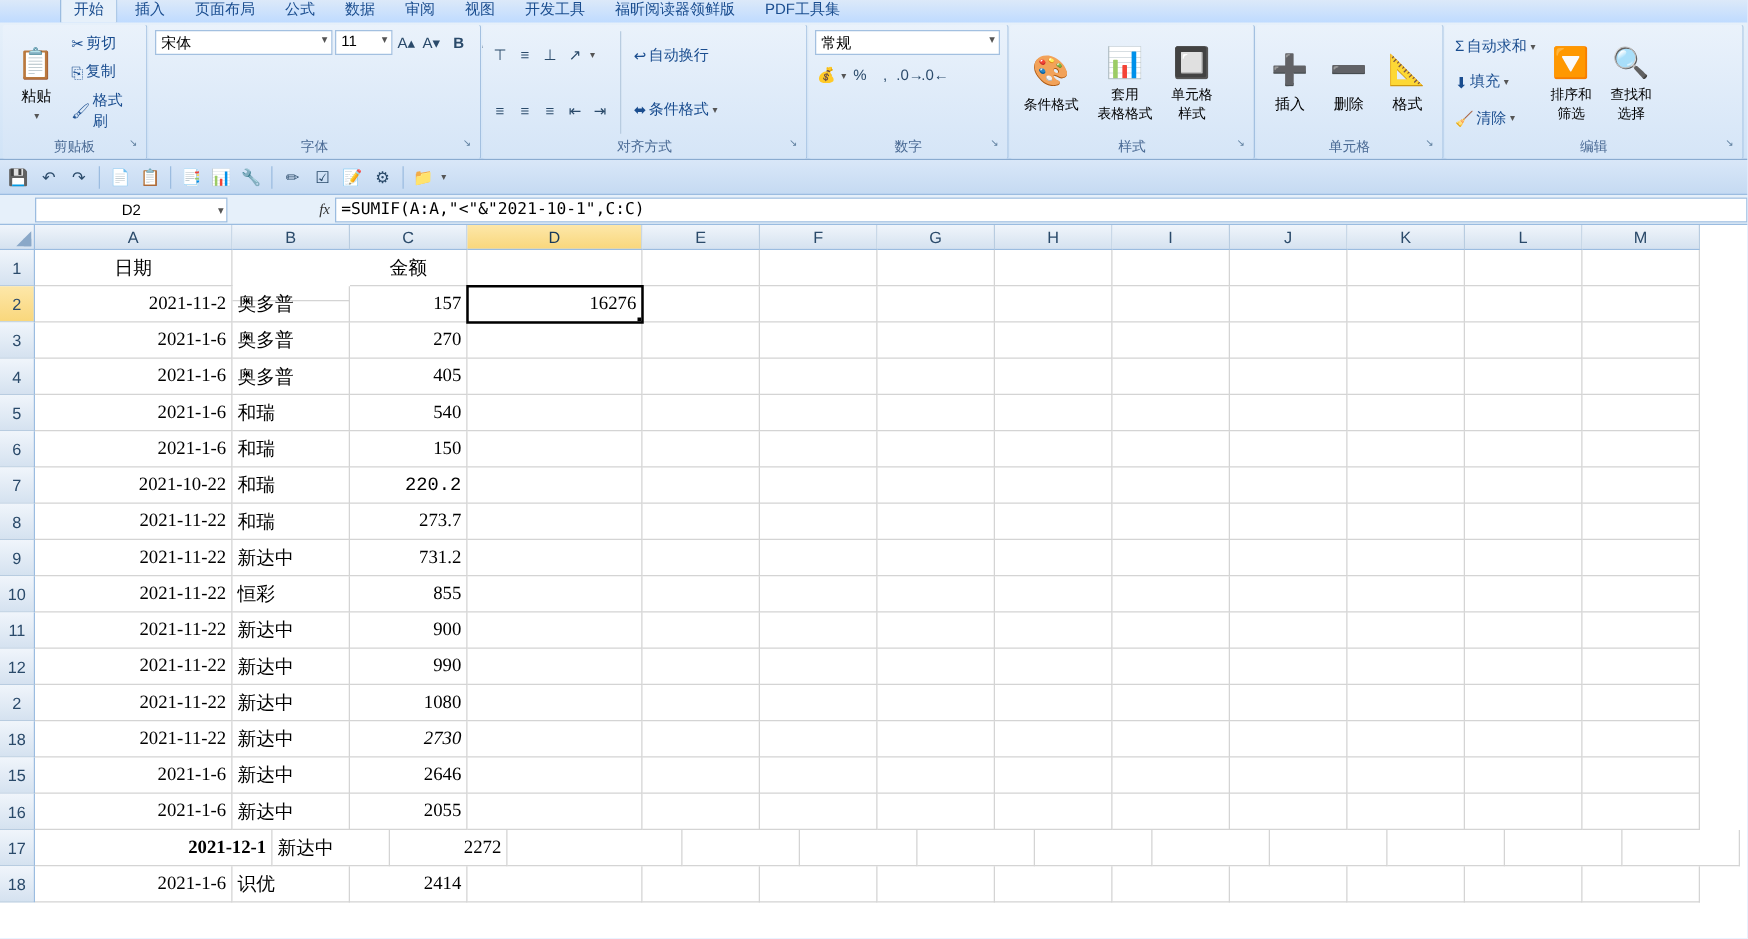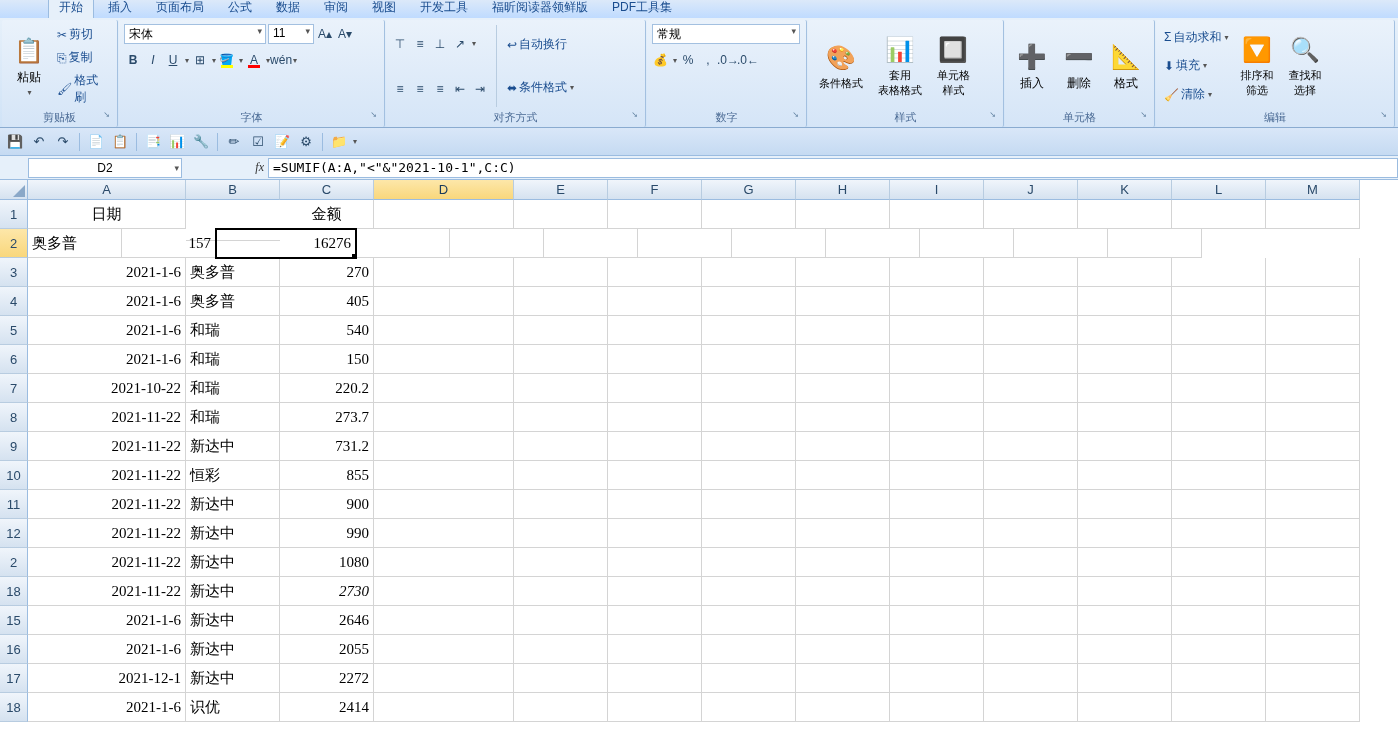--- a/index.html
+++ b/index.html
@@ -353,21 +353,21 @@
         <div class="ribbon-small-btn">
           <span>🖌</span>
           <span>格式刷</span>
         </div>
       </div>
     </div>
     <div class="ribbon-group-title">剪贴板</div>
   </div>
 
   <div class="ribbon-group" style="width:266px">
-    <div class="ribbon-content" style="flex-direction:column;gap:4px">
+    <div class="ribbon-content" style="flex-direction:row;gap:4px">
       <div class="ribbon-small-row">
         <div class="font-select" style="width:142px">
           <span>宋体</span>
         </div>
         <div class="font-select" style="width:46px">
           <span>11</span>
         </div>
         <div class="tiny-icon">A▴</div>
         <div class="tiny-icon">A▾</div>
       </div>
@@ -601,20 +601,21 @@
         <div class="cell" style="width: 94px;"></div>
         <div class="cell" style="width: 94px;"></div>
         <div class="cell" style="width: 94px;"></div>
         <div class="cell" style="width: 94px;"></div>
         <div class="cell" style="width: 94px;"></div>
         <div class="cell" style="width: 94px;"></div>
         <div class="cell" style="width: 94px;"></div>
         <div class="cell" style="width: 94px;"></div>
       </div>
       <div class="cell-row">
+        <div class="cell num" style="width: 158px;">2021-11-2</div>
         <div class="cell" style="width: 94px;">奥多普</div>
         <div class="cell num" style="width: 94px;">157</div>
         <div class="cell num selected" style="width: 140px;">16276</div>
         <div class="cell" style="width: 94px;"></div>
         <div class="cell" style="width: 94px;"></div>
         <div class="cell" style="width: 94px;"></div>
         <div class="cell" style="width: 94px;"></div>
         <div class="cell" style="width: 94px;"></div>
         <div class="cell" style="width: 94px;"></div>
         <div class="cell" style="width: 94px;"></div>
@@ -677,21 +678,21 @@
         <div class="cell" style="width: 94px;"></div>
         <div class="cell" style="width: 94px;"></div>
         <div class="cell" style="width: 94px;"></div>
         <div class="cell" style="width: 94px;"></div>
         <div class="cell" style="width: 94px;"></div>
         <div class="cell" style="width: 94px;"></div>
       </div>
       <div class="cell-row">
         <div class="cell num" style="width: 158px;">2021-10-22</div>
         <div class="cell" style="width: 94px;">和瑞</div>
-        <div class="cell num" style="width: 94px;">220.2</div>
+        <div class="cell num" style="width: 94px; font-family: Liberation Mono, monospace;">220.2</div>
         <div class="cell" style="width: 140px;"></div>
         <div class="cell" style="width: 94px;"></div>
         <div class="cell" style="width: 94px;"></div>
         <div class="cell" style="width: 94px;"></div>
         <div class="cell" style="width: 94px;"></div>
         <div class="cell" style="width: 94px;"></div>
         <div class="cell" style="width: 94px;"></div>
         <div class="cell" style="width: 94px;"></div>
         <div class="cell" style="width: 94px;"></div>
         <div class="cell" style="width: 94px;"></div>
@@ -825,21 +826,21 @@
         <div class="cell" style="width: 94px;"></div>
         <div class="cell" style="width: 94px;"></div>
         <div class="cell" style="width: 94px;"></div>
         <div class="cell" style="width: 94px;"></div>
         <div class="cell" style="width: 94px;"></div>
         <div class="cell" style="width: 94px;"></div>
         <div class="cell" style="width: 94px;"></div>
         <div class="cell" style="width: 94px;"></div>
       </div>
       <div class="cell-row">
-        <div class="cell num" style="width: 158px;">2021-12-1</div>
+        <div class="cell num" style="width: 190px; font-weight: bold;">2021-12-1</div>
         <div class="cell" style="width: 94px;">新达中</div>
         <div class="cell num" style="width: 94px;">2272</div>
         <div class="cell" style="width: 140px;"></div>
         <div class="cell" style="width: 94px;"></div>
         <div class="cell" style="width: 94px;"></div>
         <div class="cell" style="width: 94px;"></div>
         <div class="cell" style="width: 94px;"></div>
         <div class="cell" style="width: 94px;"></div>
         <div class="cell" style="width: 94px;"></div>
         <div class="cell" style="width: 94px;"></div>

